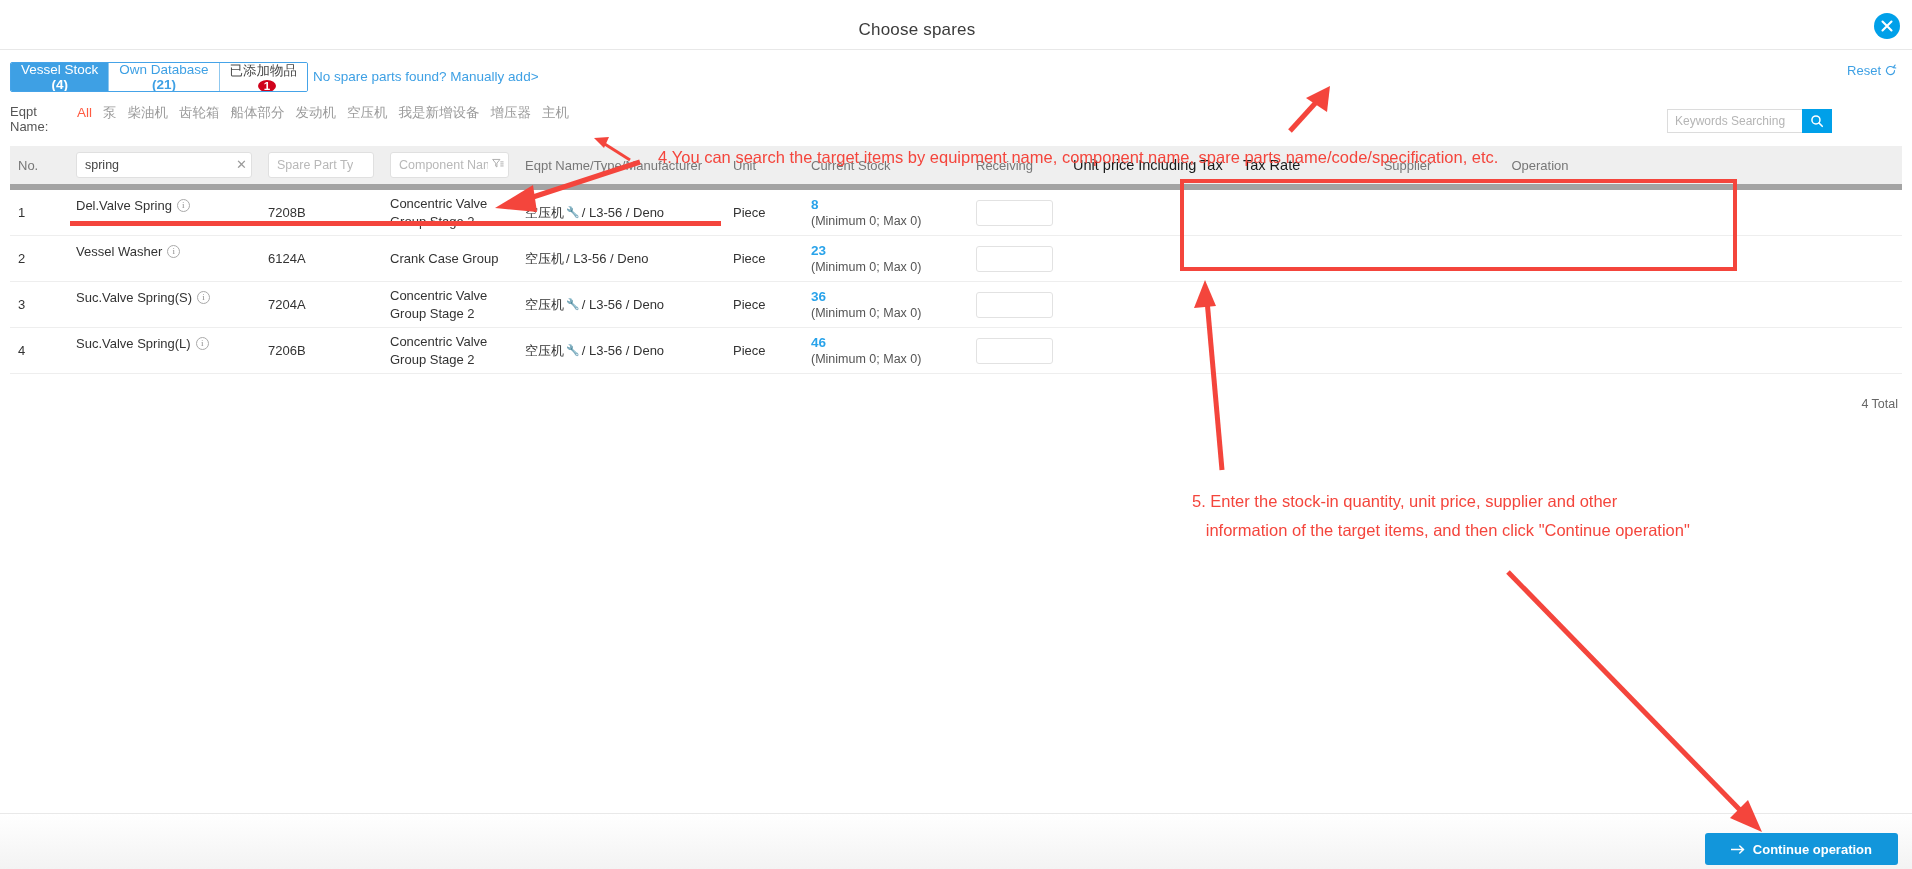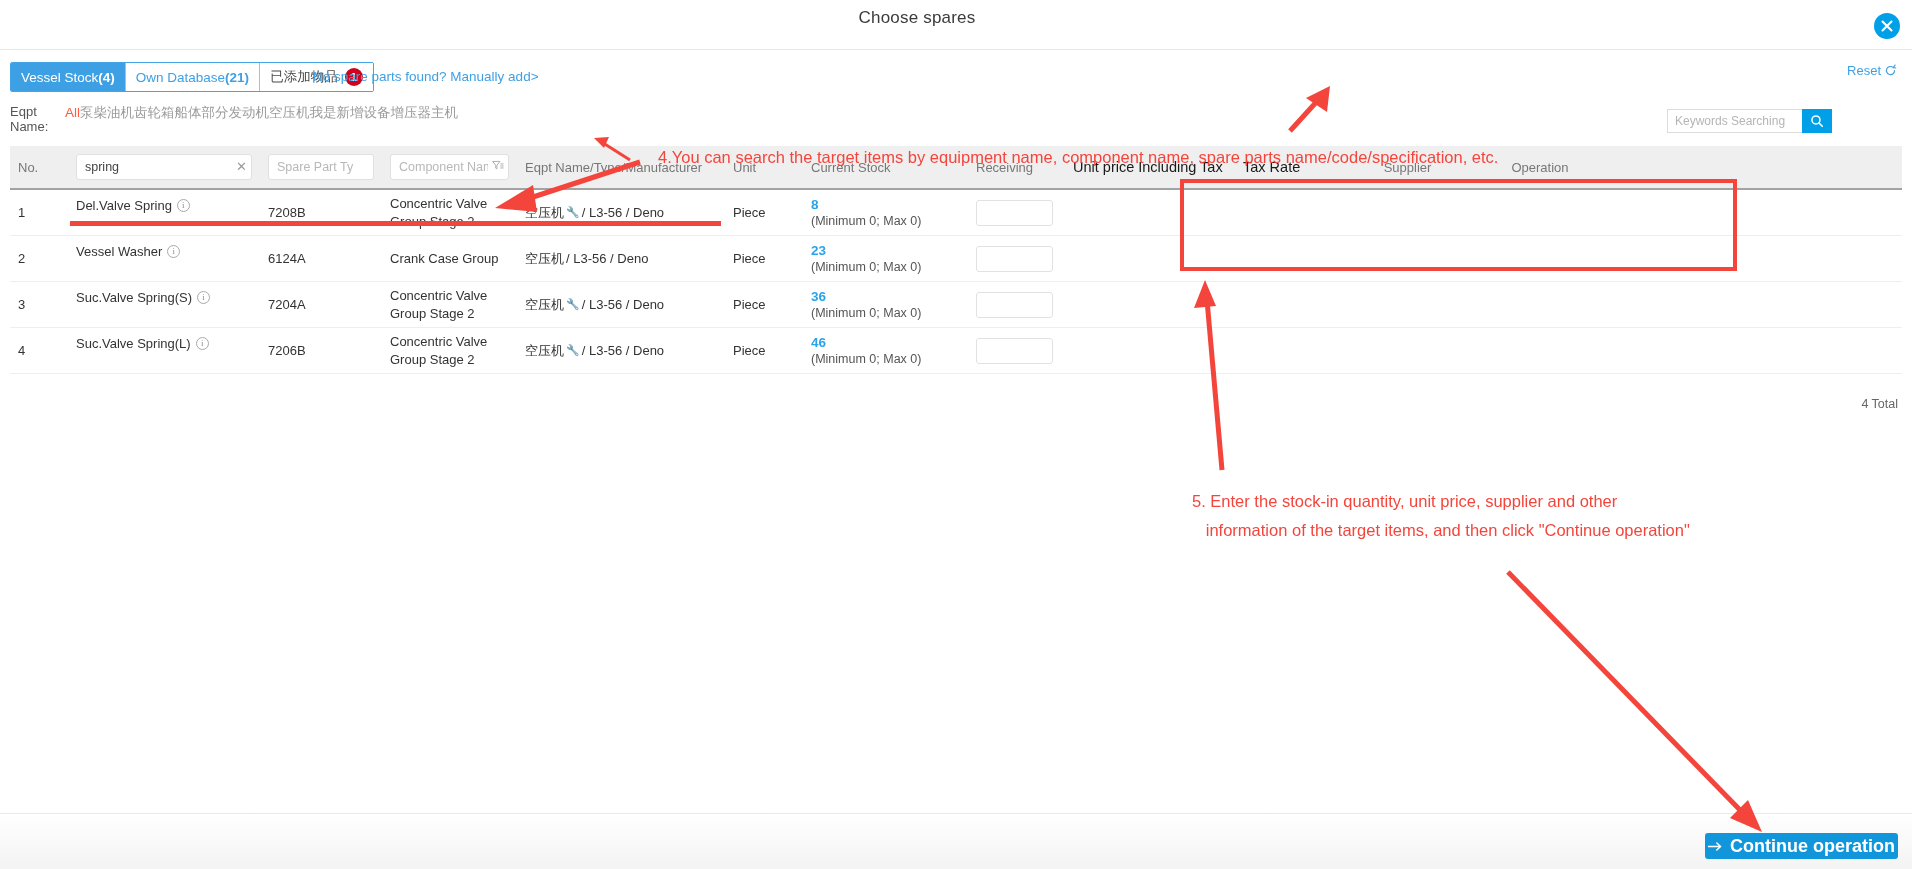--- a/index.html
+++ b/index.html
@@ -18,21 +18,21 @@
   }
 
   
   .titlebar {
     position: absolute; left: 0; top: 0;
     width: 1912px; height: 50px;
     border-bottom: 1px solid #e8e8e8;
     background: #fff;
   }
   .titlebar .title {
-    position: absolute; left: 0; top: 8px; width: 1834px;
+    position: absolute; left: 0; top: 20px; width: 1834px;
     text-align: center;
     font-size: 17px; color: #3b3b3b;
     letter-spacing: .2px;
   }
   .close-btn {
     position: absolute; right: 12px; top: 13px;
     width: 26px; height: 26px; border-radius: 50%;
     background: #00a0e9;
     cursor: pointer;
   }
@@ -50,20 +50,21 @@
   .tab {
     display: flex; align-items: center; justify-content: center;
     padding: 8px 10px;
     height: 28px;
     font-size: 13.5px;
     color: #3ea0e4;
     background: #fff;
     border-right: 1px solid #8fc8ef;
     cursor: pointer;
     white-space: nowrap;
+    flex-direction: column;
   }
   .tab:last-child { border-right: none; }
   .tab.active { background: #3ea0e4; color: #fff; }
   .tab b { font-weight: bold; }
   .tab .cn { font-size: 13.5px; color: #4a4a4a; }
   .badge-count {
     display: inline-flex; align-items: center; justify-content: center;
     margin-left: 7px;
     width: 18px; height: 18px; border-radius: 50%;
     background: #d0021b; color: #fff;
@@ -113,43 +114,43 @@
     width: 1800px;
     display: flex; align-items: flex-start;
   }
   .eqpt-label {
     width: 47px;
     font-size: 13px; color: #555;
     line-height: 15px;
     flex: 0 0 auto;
   }
   .eqpt-items {
-    margin-left: 8px;
-    display: flex; align-items: baseline; gap: 0;
+    margin-left: 20px;
+    display: flex; align-items: baseline; gap: 11px;
     flex-wrap: nowrap;
   }
   .eqpt-item {
     position: relative;
     font-size: 13.5px;
     color: #9b9b9b;
     cursor: pointer;
     white-space: nowrap;
   }
   .eqpt-item.sel { color: #ff5b42; }
 
   
   .table {
     position: absolute; left: 10px; top: 146px;
     width: 1892px;
   }
   .thead {
     display: flex; align-items: center;
     height: 44px;
     background: #efefef;
-    border-bottom: 2px solid #a3a3a3;
+    border-bottom: 6px solid #a3a3a3;
   }
   .th {
     font-size: 13px; color: #777;
     padding: 0 8px;
     display: flex; align-items: center;
   }
   .th.dark { color: #1a1a1a; font-size: 14.5px; }
   
   .c-no      { width: 58px; }
   .c-name    { width: 192px; }
@@ -240,26 +241,26 @@
     position: absolute; left: 0; top: 813px;
     width: 1912px; height: 1px; background: #e9e9e9;
   }
   .footer {
     position: absolute; left: 0; top: 814px;
     width: 1912px; height: 55px;
     background: linear-gradient(to bottom, #ffffff, #f3f3f3);
   }
   .continue-btn {
     position: absolute; right: 14px; top: 833px;
-    height: 26px;
+    height: 32px;
     background: #1296db;
     color: #fff;
     border: none; border-radius: 3px;
-    font-size: 18px; font-weight: bold;
-    padding: 0 3px;
+    font-size: 13px; font-weight: bold;
+    padding: 0 26px;
     display: flex; align-items: center; gap: 7px;
     cursor: pointer;
     font-family: "Liberation Sans", sans-serif;
   }
 
   
   .anno-layer {
     position: absolute; left:0; top:0;
     width: 1912px; height: 869px;
     pointer-events: none;

